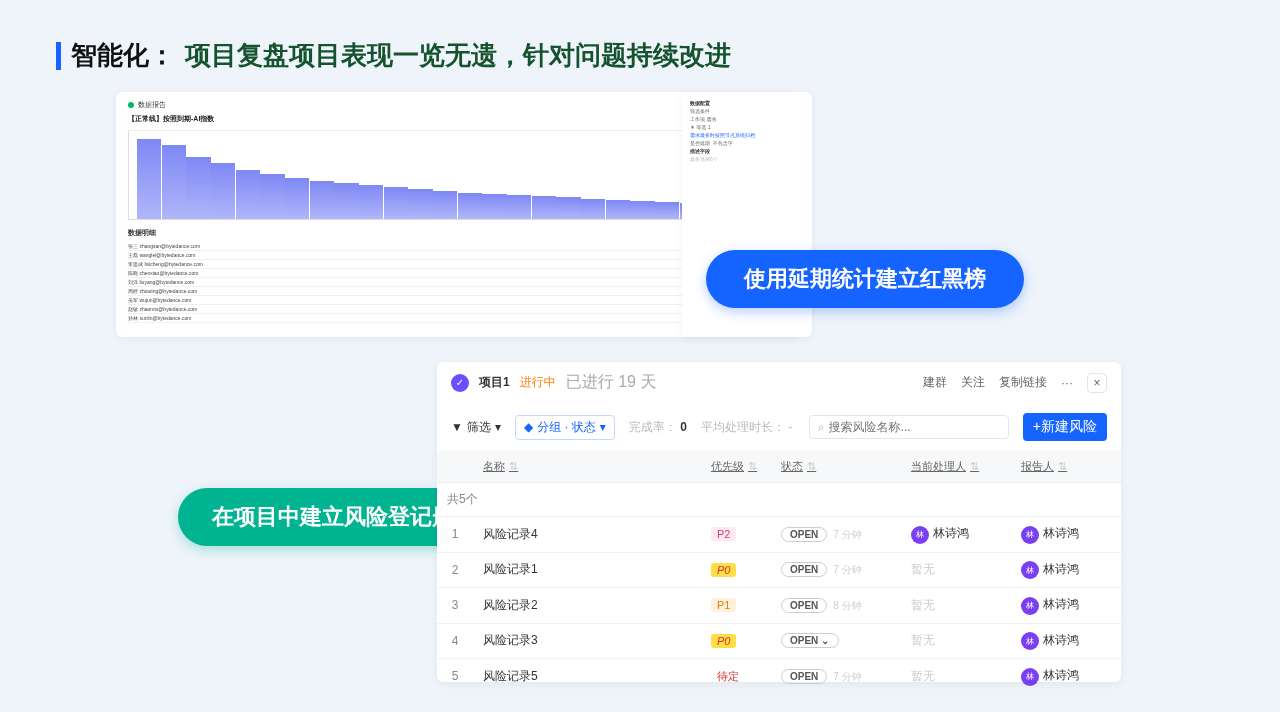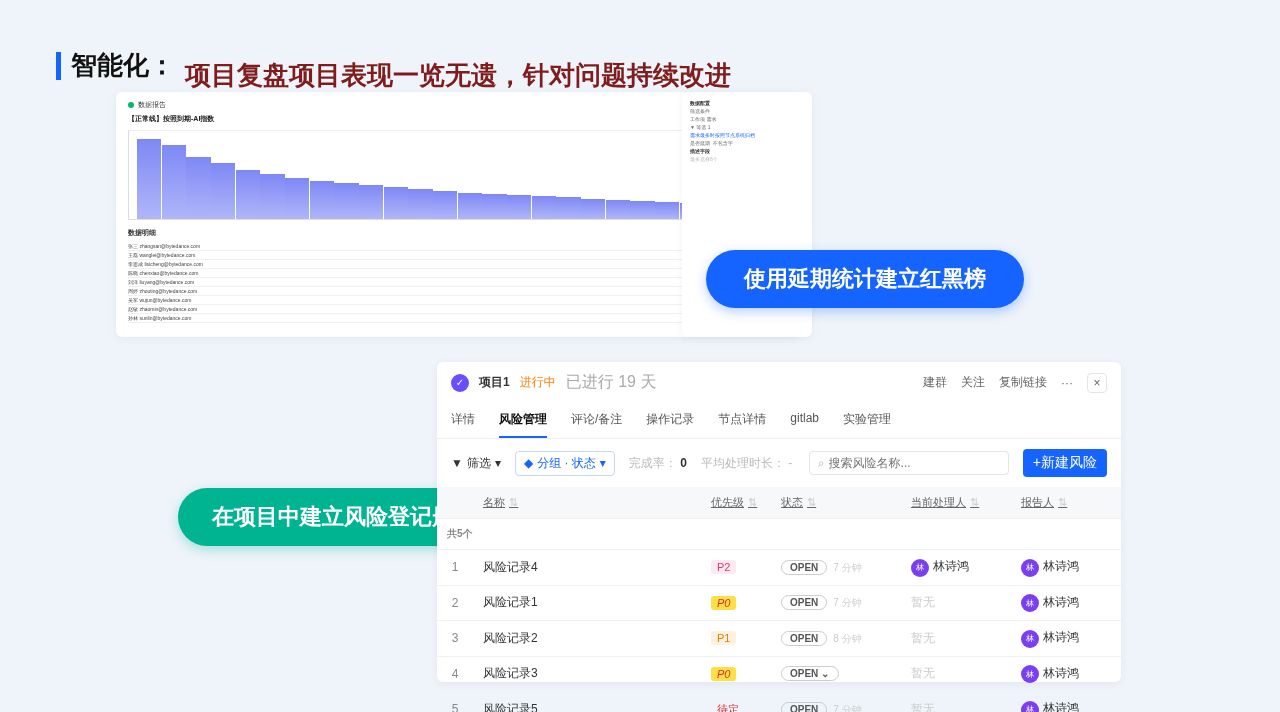--- a/index.html
+++ b/index.html
@@ -16,21 +16,21 @@
   top: 38px;
   left: 56px;
   font-size: 26px;
   font-weight: 700;
   display: flex;
   align-items: center;
   gap: 10px;
 }
 .title-bar { width: 5px; height: 28px; background: #1664ff; }
 .title-black { color: #111; }
-.title-blue { color: #7f1d1d; margin-top: 20px; }
+.title-blue { color: #14532d; }
 .top-panel {
   position: absolute;
   top: 92px;
   left: 116px;
   width: 683px;
   height: 245px;
   background: #fff;
   border-radius: 6px;
   box-shadow: 0 2px 8px rgba(0,0,0,0.05);
   padding: 8px 12px;
@@ -83,21 +83,21 @@
 .pp-toolbar{display:flex;align-items:center;gap:14px;padding:10px 14px;font-size:12px;}
 .filter-btn{display:flex;align-items:center;gap:4px;cursor:pointer;color:#333;}
 .group-btn{display:flex;align-items:center;gap:4px;color:#1664ff;border:1px solid #c3d7ff;border-radius:4px;padding:3px 8px;cursor:pointer;}
 .tb-text{color:#bbb;}
 .tb-search{margin-left:auto;display:flex;align-items:center;gap:4px;border:1px solid #e5e5e5;border-radius:4px;padding:4px 8px;width:200px;color:#bbb;}
 .tb-search input{border:none;outline:none;font-size:12px;flex:1;}
 .btn-new{background:#1664ff;color:#fff;border-radius:4px;padding:5px 10px;font-size:14px;cursor:pointer;}
 .pp-table{width:100%;border-collapse:collapse;font-size:12px;}
 .pp-table th{background:#f7f8fa;text-align:left;padding:8px 10px;color:#666;font-weight:500;font-size:11px;border-bottom:1px solid #eee;text-decoration:underline;}
 .pp-table th .sort{color:#ccc;margin-left:4px;}
-.group-header td{padding:6px 14px;color:#888;font-size:10px;font-weight:bold;}
+.group-header td{padding:6px 14px;color:#888;font-size:12px;}
 .pp-table tbody td{padding:8px 10px;border-bottom:1px solid #f2f2f2;vertical-align:middle;}
 .idx{text-align:center;color:#888;width:36px;}
 .prio{display:inline-block;padding:1px 6px;border-radius:3px;font-size:11px;font-weight:500;}
 .prio.p0{background:#fde047;color:#d93030;font-style:italic;}
 .prio.p1{background:#fff1e0;color:#e28100;}
 .prio.p2{background:#ffeaf1;color:#d13f7a;}
 .prio.pending{background:transparent;color:#d93030;}
 .open-badge{display:inline-block;border:1px solid #ccc;border-radius:999px;padding:1px 8px;font-size:10px;color:#555;font-weight:bold;}
 .open-badge.dd::after{content:" ⌄";}
 .time-sub{color:#ccc;font-size:10px;margin-left:6px;}
@@ -212,29 +212,20 @@
     <span class="pp-status">进行中</span>
     <span class="pp-days">已进行 19 天</span>
     <div class="pp-header-right">
       <span>建群</span>
       <span>关注</span>
       <span>复制链接</span>
       <span>···</span>
       <span class="pp-close">×</span>
     </div>
   </div>
-  <div class="pp-tabs" id="pp-tabs">
-      <div class="pp-tab">详情</div>
-      <div class="pp-tab active">风险管理</div>
-      <div class="pp-tab">评论/备注</div>
-      <div class="pp-tab">操作记录</div>
-      <div class="pp-tab">节点详情</div>
-      <div class="pp-tab">gitlab</div>
-      <div class="pp-tab">实验管理</div>
-    </div>
   <div class="pp-toolbar">
     <span class="filter-btn">
       <span>▼</span>
       <span>筛选</span>
       <span>▾</span>
     </span>
     <span class="group-btn">
       <span>◆</span>
       <span>分组 · 状态</span>
       <span>▾</span>

